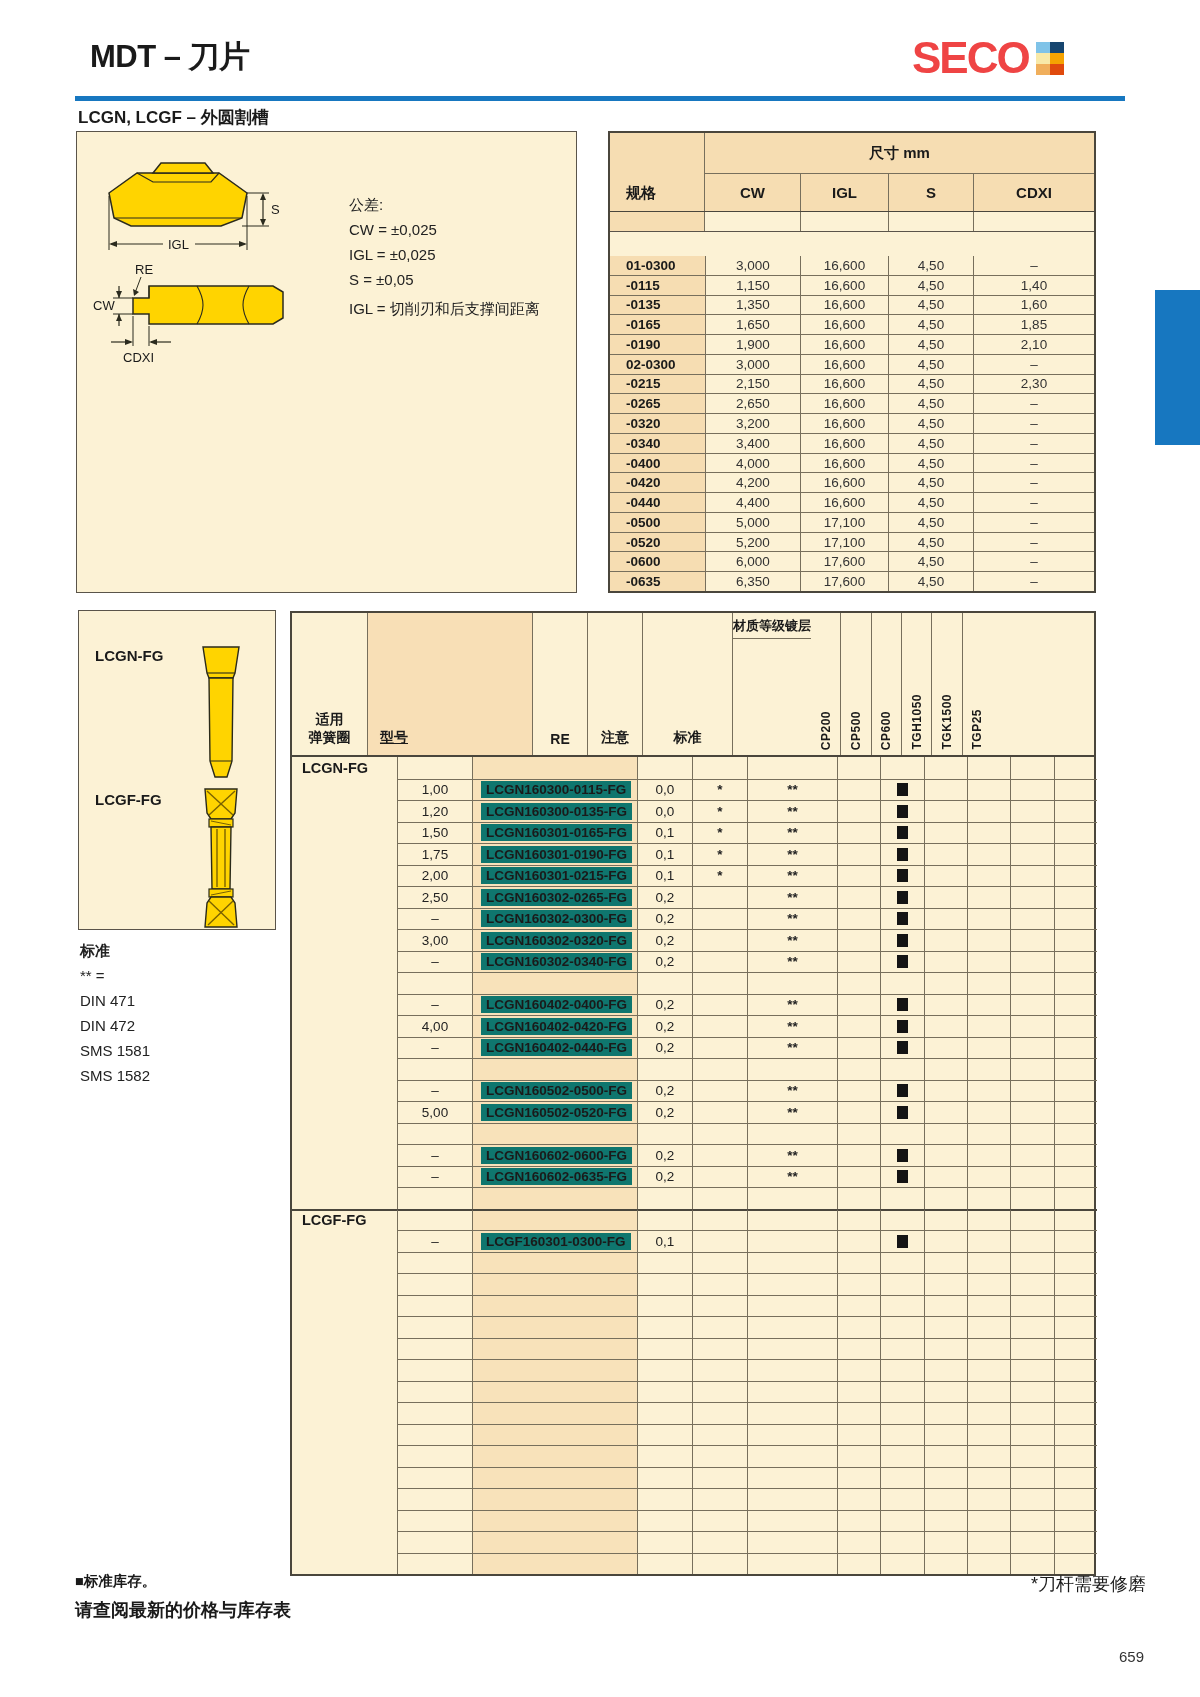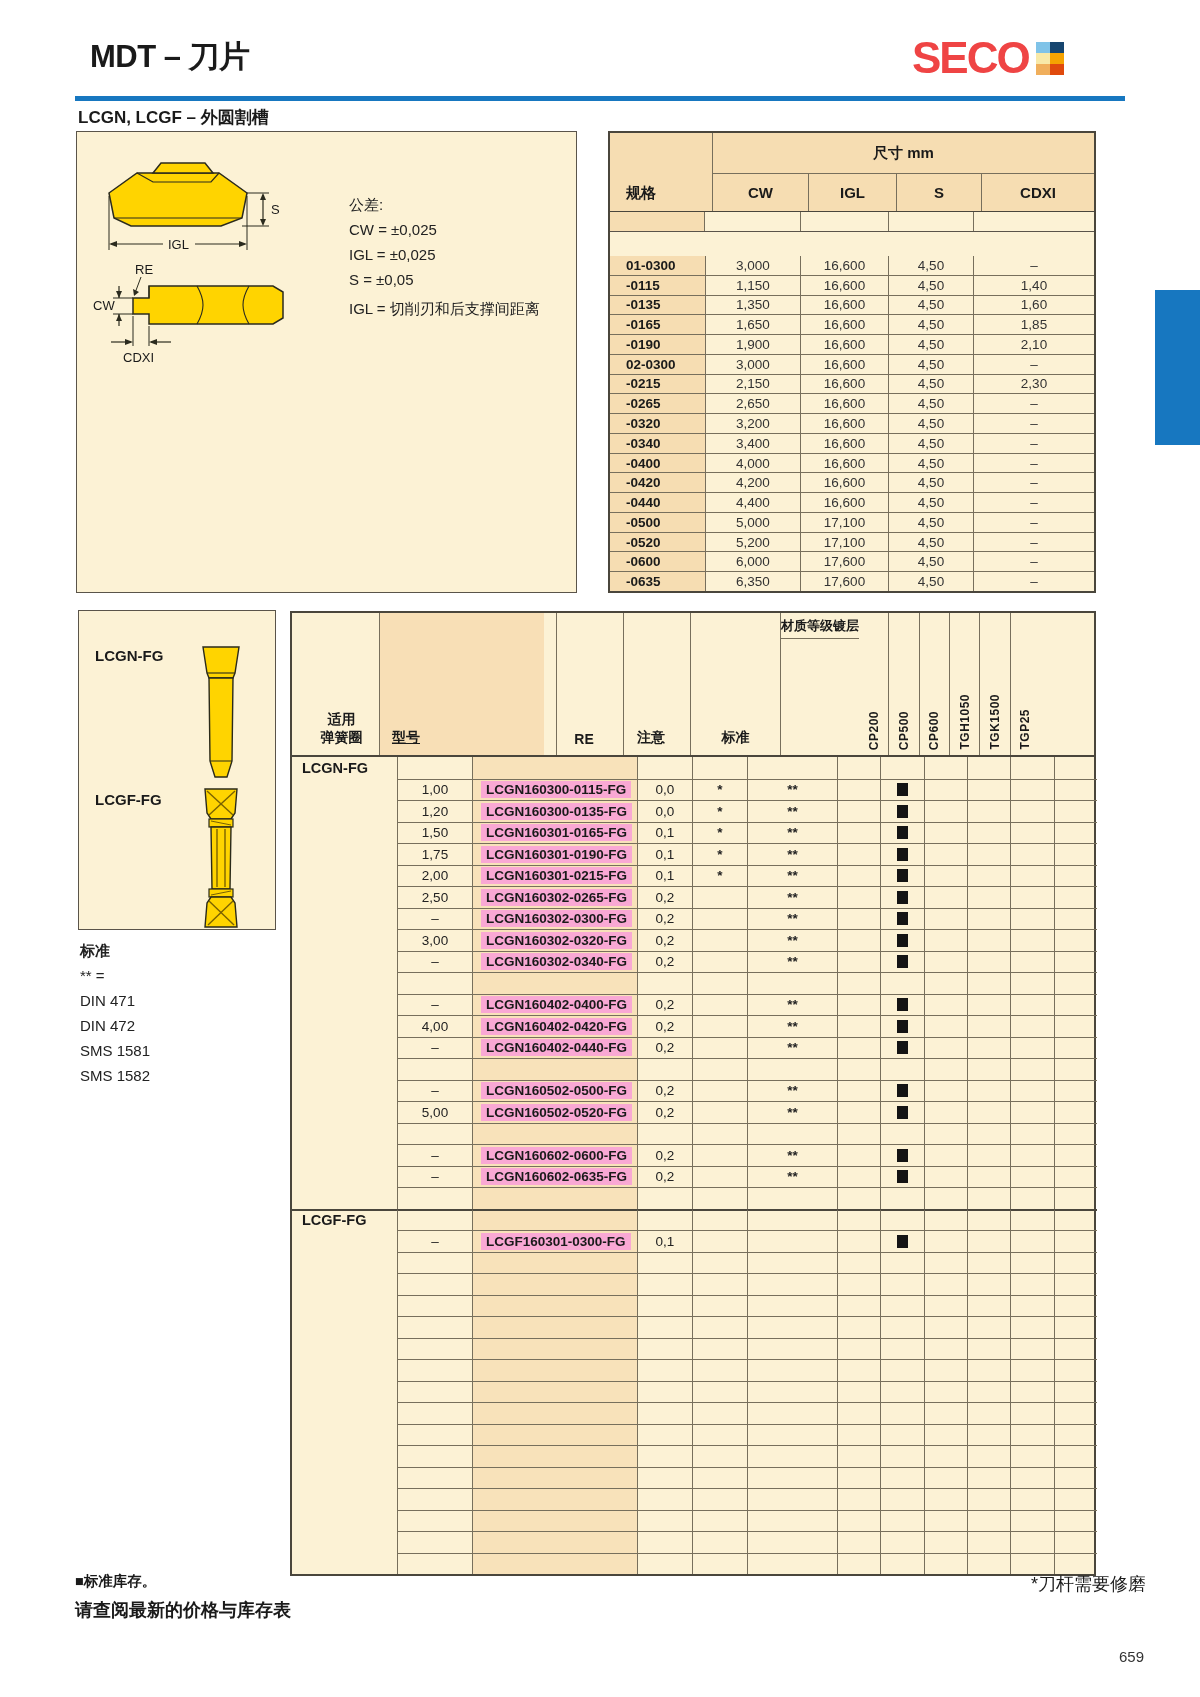--- a/index.html
+++ b/index.html
@@ -26,21 +26,21 @@
   .ins-label{position:absolute;left:16px;font-size:15px;font-weight:bold;}
   .ins-svg{position:absolute;left:120px;}
 
   .standards{position:absolute;left:80px;top:938px;font-size:15px;line-height:25px;color:#222;}
   .standards .t{font-weight:bold;}
 
   
   .dims{position:absolute;left:608px;top:131px;width:488px;height:462px;
         border:2px solid #4a463c;box-sizing:border-box;background:#fcf2d5;display:flex;flex-direction:column;}
   .dt-head{display:flex;height:78px;flex:none;border-bottom:1.5px solid #4a463c;}
-  .dt-head-spec{width:103px;flex:none;background:#f6ddb2;border-right:1px solid #776f5c;
+  .dt-head-spec{width:95px;flex:none;background:#f6ddb2;border-right:1px solid #776f5c;
                 display:flex;align-items:flex-end;padding:0 0 8px 16px;box-sizing:border-box;
                 font-size:15px;font-weight:bold;}
   .dt-head-right{flex:1;display:flex;flex-direction:column;background:#f6ddb2;}
   .dt-size-label{height:40px;flex:none;display:flex;align-items:center;justify-content:center;
                  font-size:15px;font-weight:bold;border-bottom:1px solid #776f5c;}
   .dt-colrow{flex:1;display:flex;}
   .dt-colrow .h{display:flex;align-items:center;justify-content:center;font-size:15px;font-weight:bold;
                 border-left:1px solid #776f5c;box-sizing:border-box;}
   .dt-colrow .h:first-child{border-left:none;}
   .w-cw{width:95px;flex:none;} .w-igl{width:88px;flex:none;} .w-s{width:85px;flex:none;} .w-cdxi{flex:1;}
@@ -57,42 +57,42 @@
            font-weight:bold;color:#1a1a1a;border-left:none;border-right:0;}
 
   
   .main{position:absolute;left:290px;top:611px;width:806px;border:2px solid #4a463c;
         box-sizing:border-box;background:#fcf2d5;}
   .mt-head{display:flex;height:142px;border-bottom:2px solid #4a463c;box-sizing:content-box;}
   .mh{box-sizing:border-box;border-left:1px solid #776f5c;display:flex;align-items:flex-end;
       font-size:14px;font-weight:bold;padding-bottom:8px;}
   .mh:first-child{border-left:none;}
   .mh.c1{padding-left:12px;} .mh.c3{padding-left:12px;background:#f8dfb6;text-decoration:underline;}
-  .mh.center{justify-content:center;text-align:center;margin-left:12px;}
+  .mh.center{justify-content:center;text-align:center;}
   .grades-head{width:260px;flex:none;display:flex;border-left:1px solid #776f5c;box-sizing:border-box;}
   .gh-row{height:26px;flex:none;display:flex;align-items:center;justify-content:center;
           font-size:13px;font-weight:bold;border-bottom:1px solid #776f5c;box-sizing:border-box;}
   .gh-cols{flex:1;display:flex;}
   .gh-col{flex:1;display:flex;align-items:flex-end;justify-content:center;border-left:1px solid #776f5c;box-sizing:border-box;}
   .gh-col:first-child{border-left:none;}
   .vlab{writing-mode:vertical-rl;transform:rotate(180deg);font-size:12px;font-weight:bold;
         margin-bottom:5px;letter-spacing:0.5px;}
   .c1{width:105px;flex:none;} .c2{width:75px;flex:none;} .c3{width:165px;flex:none;}
   .c4{width:55px;flex:none;} .c5{width:55px;flex:none;} .c6{width:90px;flex:none;}
   .cg{width:43.33px;flex:none;}
   .mt-row{display:flex;height:21.5px;}
   .mc{box-sizing:border-box;border-left:1px solid #776f5c;display:flex;align-items:center;
       justify-content:center;font-size:13.5px;color:#222;overflow:hidden;}
   .mc:first-child{border-left:none;}
   .mt-row + .mt-row .mc{border-top:1px solid #776f5c;}
   .mt-row .mc.c1{border-top:none;justify-content:flex-start;padding-left:10px;
                  font-weight:bold;font-size:14.5px;color:#1a1a1a;}
   .mc.c3{background:#f8e2ba;justify-content:flex-start;padding-left:8px;}
   .mc.c5,.mc.c6{font-weight:bold;}
-  .chip{background:#f9a8d4;padding:0 5px;font-weight:bold;font-size:13.5px;color:#1a1a1a;line-height:17px;}
+  .chip{background:#0f766e;padding:0 5px;font-weight:bold;font-size:13.5px;color:#1a1a1a;line-height:17px;}
   .sq{width:11px;height:13px;background:#141414;}
   .mt-thick .mc{border-top:2px solid #4a463c !important;}
 
   
   .side-tab{position:absolute;left:1155px;top:290px;width:45px;height:155px;background:#1777c0;}
   .footer-l1{position:absolute;left:75px;top:1572px;font-size:14.5px;font-weight:bold;}
   .footer-l2{position:absolute;left:75px;top:1598px;font-size:18px;font-weight:bold;}
   .footer-r{position:absolute;right:54px;top:1572px;font-size:18px;}
   .page-num{position:absolute;right:56px;top:1648px;font-size:15px;color:#333;}
   svg text{font-family:"Liberation Sans",sans-serif;}

